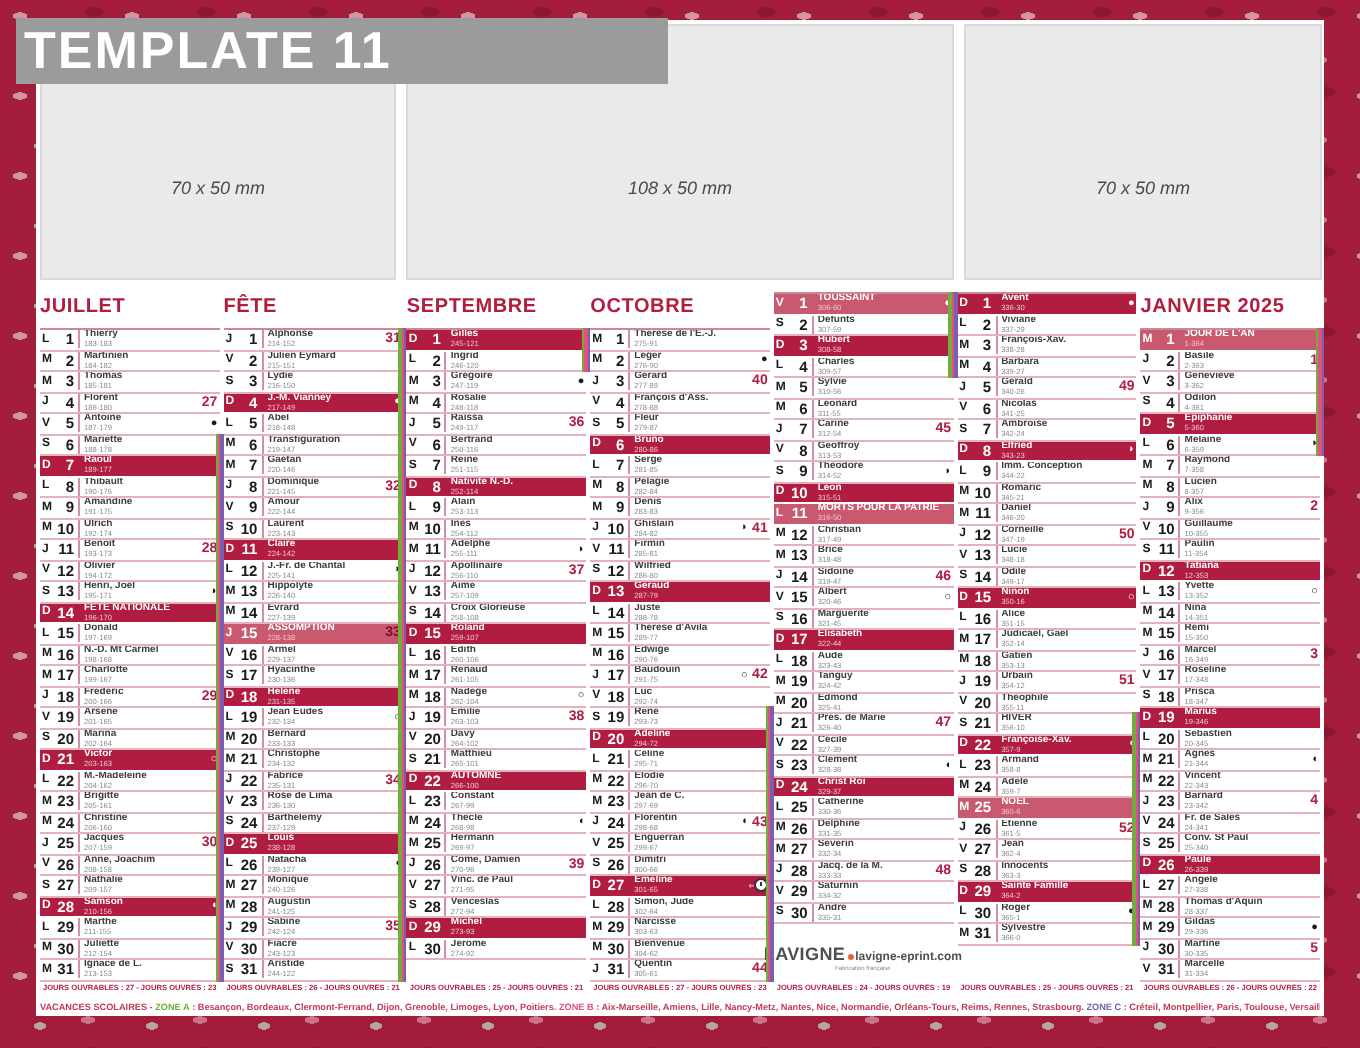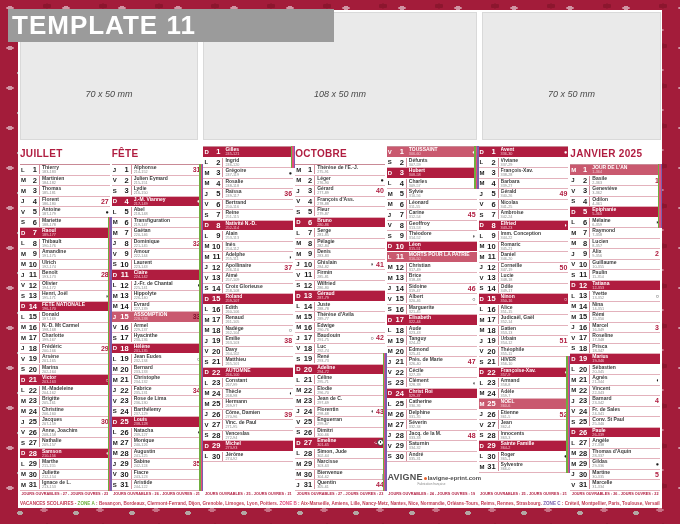--- a/index.html
+++ b/index.html
@@ -896,20 +896,21 @@
             <span class="vstrips">
               <i class="za"></i>
               <i class="zb"></i>
               <i class="zc"></i>
             </span>
           </div>
         </div>
         <div class="workdays">JOURS OUVRABLES : 26 - JOURS OUVRÉS : 21</div>
       </div>
       <div class="mcol">
+        <div class="mtitle">SEPTEMBRE</div>
         <div class="mrows">
           <div class="mrow sun">
             <span class="dw">D</span>
             <span class="dn">1</span>
             <span class="dtxt">
               <span class="ds">Gilles</span>
               <span class="dy">245-121</span>
             </span>
             <span class="vstrips">
               <i class="za"></i>

